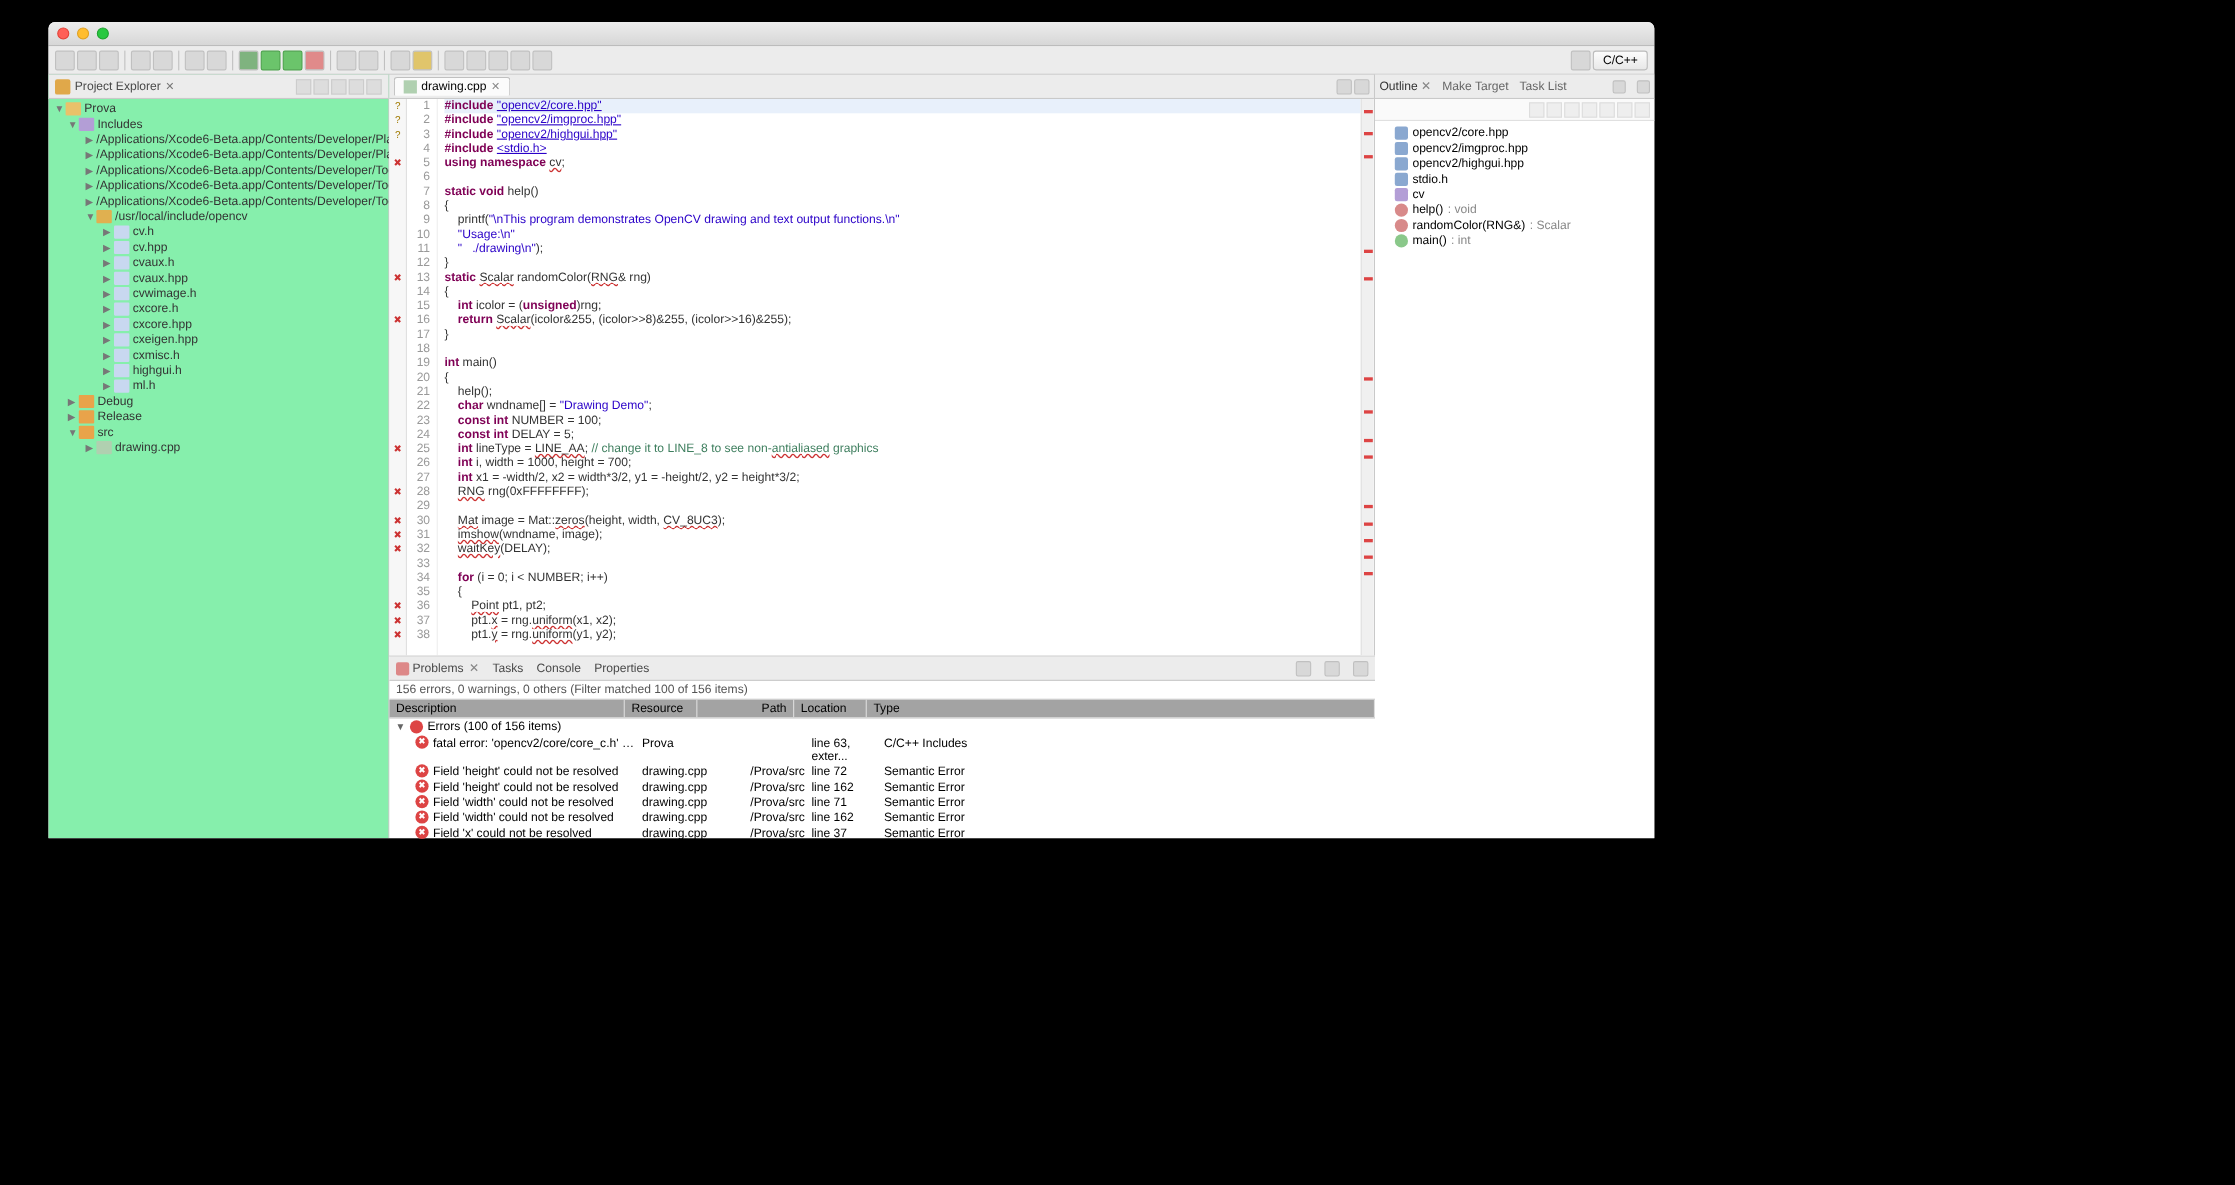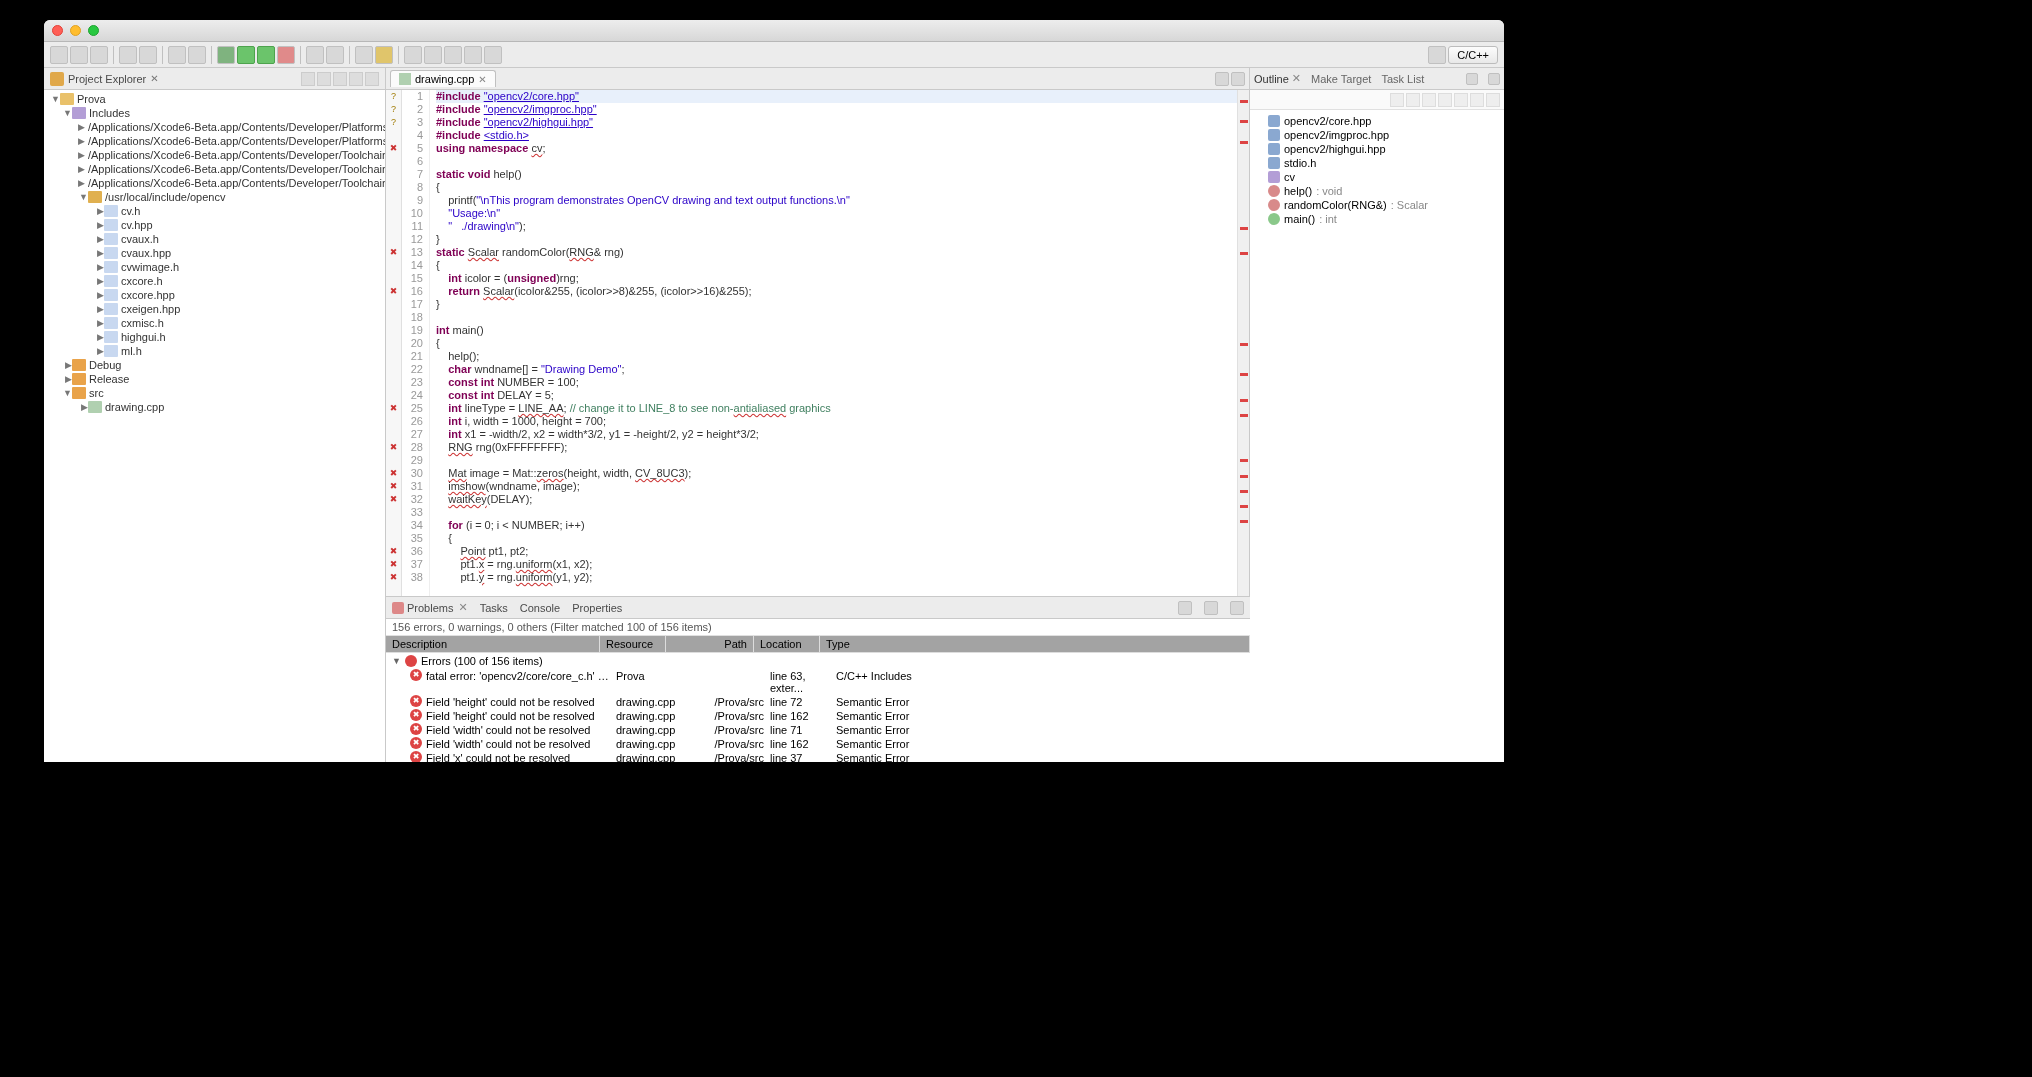--- a/index.html
+++ b/index.html
@@ -15,21 +15,21 @@
 .toolbar { height: 26px; background: #ececec; border-bottom: 1px solid #c9c9c9; display: flex; align-items: center; padding: 0 6px; gap: 2px; }
 .tb-ico { width: 18px; height: 18px; background: #d8d8d8; border: 1px solid #c0c0c0; border-radius: 2px; }
 .tb-ico.play { background: #6bc46b; border-color:#4da34d; }
 .tb-ico.bug { background: #7fb37f; }
 .tb-ico.red { background: #e08a8a; }
 .tb-ico.yellow { background: #e0c56b; }
 .tb-sep { width: 1px; height: 18px; background: #c0c0c0; margin: 0 3px; }
 .tb-spacer { flex: 1; }
 .perspective { border: 1px solid #bcbcbc; border-radius: 3px; padding: 2px 8px; font-size: 11px; background: linear-gradient(#fcfcfc,#e8e8e8); }
 .content { flex: 1; display: flex; min-height: 0; }
-.left-pane { width: 342px; background: #ffffff; border-right: 1px solid #c9c9c9; display: flex; flex-direction: column; text-align: right; }
+.left-pane { width: 310px; background: #86efac; border-right: 1px solid #c9c9c9; display: flex; flex-direction: column; }
 .view-tab { height: 22px; background: #ececec; border-bottom: 1px solid #c9c9c9; display: flex; align-items: center; padding: 0 6px; font-size: 11px; color: #4a4a4a; }
 .view-tab .ico { width: 14px; height: 14px; background: #e0a84a; margin-right: 4px; border-radius: 2px; }
 .view-tab .close { margin-left: 4px; color: #777; font-size: 10px; }
 .view-tab .tools { margin-left: auto; display: flex; gap: 2px; }
 .view-tab .tools span { width: 14px; height: 14px; background: #ddd; border: 1px solid #ccc; }
 .tree { flex: 1; overflow: auto; font-size: 11px; color: #333; padding: 2px 0; }
 .tree-item { padding: 1px 0 1px 6px; white-space: nowrap; display: flex; align-items: center; cursor: default; }
 .tree-arrow { width: 10px; display: inline-block; color: #777; font-size: 9px; }
 .tree-ico { width: 14px; height: 12px; display: inline-block; margin-right: 3px; border-radius: 1px; }
 .ico-prj { background: #e9c16a; }

